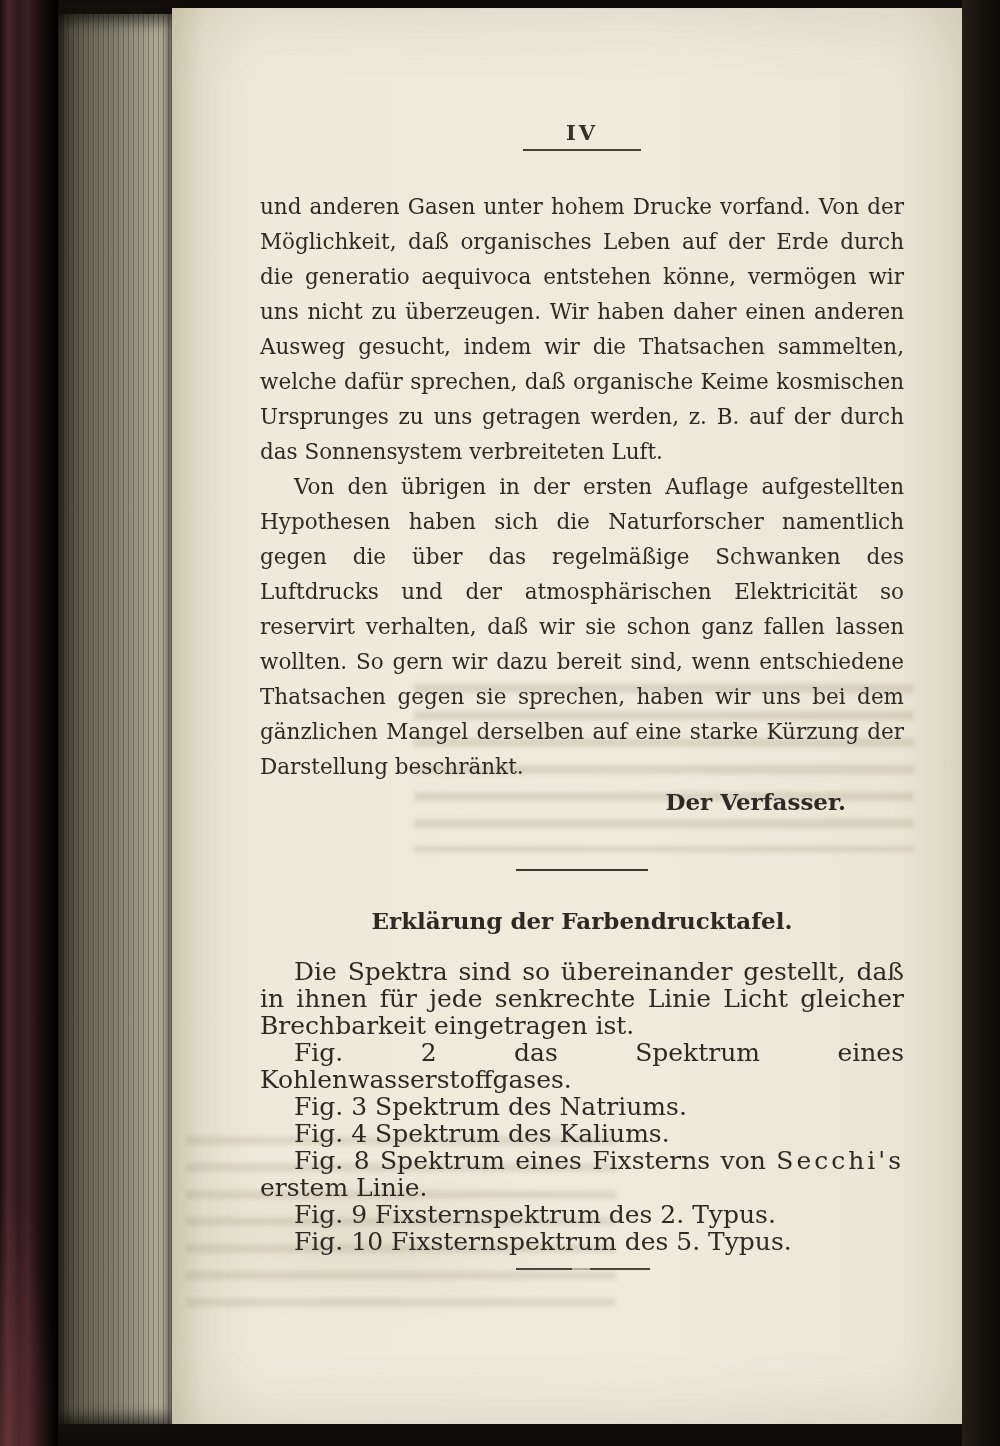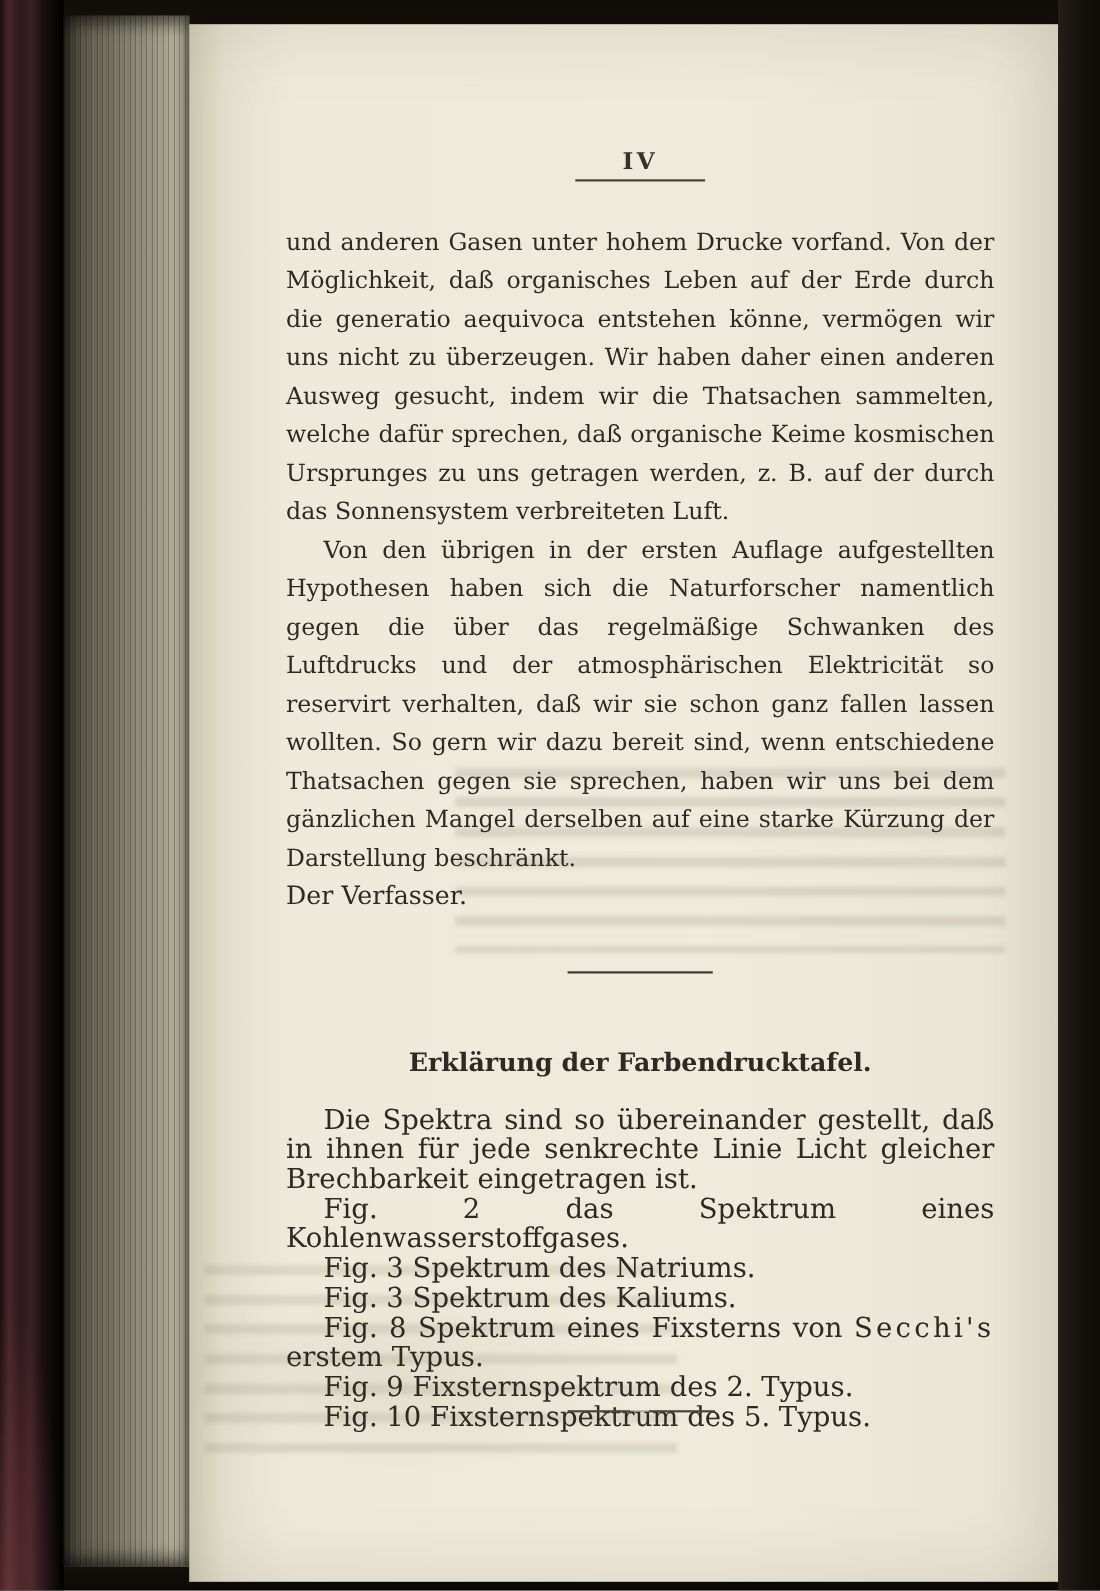--- a/index.html
+++ b/index.html
@@ -24,21 +24,21 @@
     background: radial-gradient(ellipse at 10% 100%, rgba(122,62,66,0.55), transparent 70%);
   }
   .page-edges {
     position: absolute; left: 58px; top: 14px; width: 114px; height: 1410px;
     background:
       repeating-linear-gradient(90deg, rgba(20,18,12,0.28) 0 1px, rgba(255,255,255,0.05) 1px 2px, transparent 2px 5px),
       linear-gradient(90deg, #3b382f 0%, #63604f 22%, #82806d 52%, #a3a089 80%, #c4c0a8 100%);
     box-shadow: inset 0 8px 14px rgba(0,0,0,0.55), inset 0 -8px 14px rgba(0,0,0,0.55);
   }
   .page {
-    position: absolute; left: 172px; top: 22px; width: 790px; height: 1416px;
+    position: absolute; left: 172px; top: 8px; width: 790px; height: 1416px;
     background:
       radial-gradient(ellipse 320px 120px at 24% 87%, rgba(150,135,95,0.12), transparent 70%),
       linear-gradient(90deg, #d5d0b8 0%, #e6e2cf 4%, #edead9 12%, #eeebdb 60%, #eae6d4 92%, #e2decb 100%);
     box-shadow: inset 0 0 70px rgba(110,100,70,0.18), 6px 0 14px rgba(0,0,0,0.55);
     color: #2e2a23;
   }
   .right-gutter {
     position: absolute; right: 0; top: 0; width: 38px; height: 100%;
     background: linear-gradient(90deg, #231e18 0%, #15110d 55%, #0e0b08 100%);
   }
@@ -68,36 +68,37 @@
   .pagenum-rule { width: 118px; height: 2px; background: #464135; margin: 4px auto 0; }
 
   .body-text {
     margin-top: 38px;
     font-size: 21.5px; line-height: 35px;
     text-align: justify;
   }
   .body-text p { margin: 0; }
   .indent { text-indent: 34px; }
   .signature {
-    font-weight: normal;
+    text-align: right;
+    font-weight: bold;
     font-size: 23px;
     margin-top: 12px;
     padding-right: 58px;
   }
 
   .divider {
     width: 132px; height: 2px; background: #3d382f; margin: 50px auto 0;
   }
   .divider-bottom {
     position: absolute; left: 344px; top: 1260px; width: 134px; height: 2px;
     background: linear-gradient(90deg, #4a4439 0 42%, rgba(74,68,57,0.35) 42% 55%, #4a4439 55% 100%);
   }
 
   .section-heading {
-    margin: 68px 0 0; text-align: center;
+    margin: 36px 0 0; text-align: center;
     font-size: 23px; font-weight: bold; color: #2e2a23;
   }
   .section {
     margin-top: 24px;
     font-size: 25px; line-height: 27px;
     text-align: justify;
   }
   .section p { margin: 0; text-indent: 34px; }
   .latin { font-style: italic; }
   .sperr { letter-spacing: 3px; }
@@ -129,22 +130,22 @@
       </div>
 
       <div class="divider"></div>
 
       <h2 class="section-heading">Erklärung der Farbendrucktafel.</h2>
 
       <div class="section">
         <p>Die Spektra sind so übereinander gestellt, daß in ihnen für jede senkrechte Linie Licht gleicher Brechbarkeit eingetragen ist.</p>
         <p>Fig. 2 das Spektrum eines Kohlenwasserstoffgases.</p>
         <p>Fig. 3 Spektrum des Natriums.</p>
-        <p>Fig. 3 Spektrum des Kaliums.</p>
-        <p><span>Fig. 8 Spektrum eines Fixsterns von </span><span class="sperr">Secchi's</span><span> erstem Typus.</span></p>
+        <p>Fig. 4 Spektrum des Kaliums.</p>
+        <p><span>Fig. 8 Spektrum eines Fixsterns von </span><span class="sperr">Secchi's</span><span> erstem Linie.</span></p>
         <p>Fig. 9 Fixsternspektrum des 2. Typus.</p>
         <p>Fig. 10 Fixsternspektrum des 5. Typus.</p>
       </div>
 
     </div>
 
     <div class="divider-bottom"></div>
 
   </div>
 

